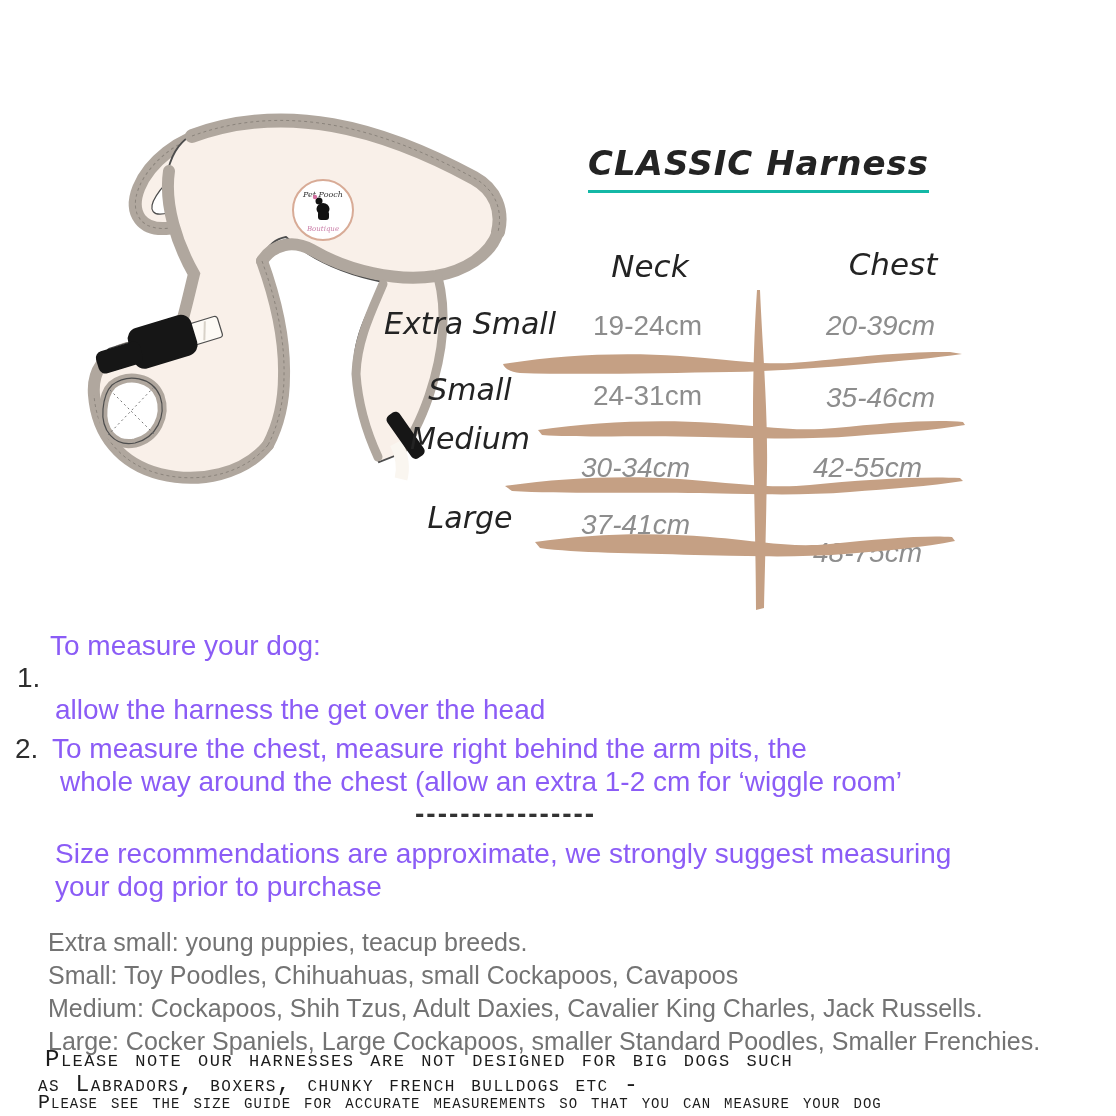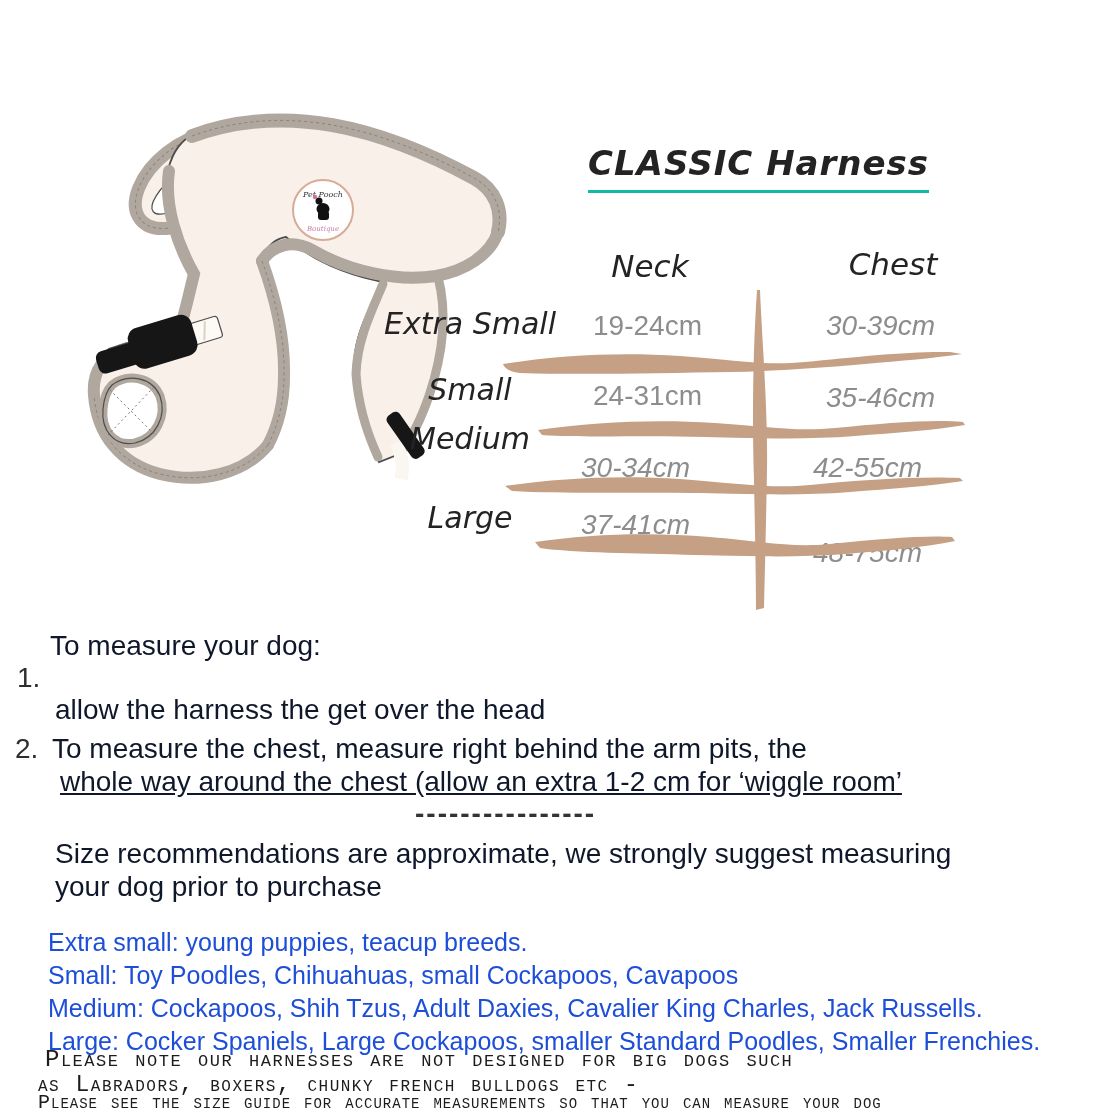--- a/index.html
+++ b/index.html
@@ -13,26 +13,26 @@
   .title{font-size:34px;font-weight:bold;letter-spacing:1px;
          border-bottom:3px solid #14b8a6;padding-bottom:7px;white-space:nowrap;}
   .col-header{font-size:31px;text-align:center;}
   .row-label{font-size:30px;text-align:center;white-space:nowrap;}
 
   
   .val{font-size:28px;color:#8d8d8d;text-align:center;white-space:nowrap;}
   .val.italic{font-style:italic;}
 
   
-  .copy{font-size:28px;color:#0f172a;white-space:nowrap;}
+  .copy{font-size:28px;color:#8b5cf6;white-space:nowrap;}
   .num{font-size:28px;color:#2e2e2e;}
   .divider{font-size:28px;font-weight:bold;letter-spacing:2px;color:#333;}
 
   
-  .breed{font-size:25px;color:#1d4ed8;white-space:nowrap;}
+  .breed{font-size:25px;color:#737373;white-space:nowrap;}
 
   
   .caps{font-family:Liberation Mono, monospace;font-variant:small-caps;
         color:#1c1c1c;white-space:nowrap;}
   .caps-1{font-size:24px;letter-spacing:1.5px;}
   .caps-2{font-size:23px;letter-spacing:1.5px;}
   .caps-3{font-size:20px;letter-spacing:1px;}
 </style>
 </head>
 <body>
@@ -122,21 +122,21 @@
     </g>
   </svg>
 
   <div class="abs hw title" style="left:588px;top:143px;">CLASSIC Harness</div>
 
   <div class="abs hw col-header" style="left:565px;top:248px;width:170px;">Neck</div>
   <div class="abs hw col-header" style="left:808px;top:246px;width:170px;">Chest</div>
 
   <div class="abs hw row-label" style="left:370px;top:306px;width:200px;">Extra Small</div>
   <div class="abs val" style="left:585px;top:310px;width:125px;">19-24cm</div>
-  <div class="abs val italic" style="left:818px;top:310px;width:125px;">30-39cm</div>
+  <div class="abs val italic" style="left:818px;top:310px;width:125px;">20-39cm</div>
 
   <div class="abs hw row-label" style="left:370px;top:372px;width:200px;">Small</div>
   <div class="abs val" style="left:585px;top:380px;width:125px;">24-31cm</div>
   <div class="abs val italic" style="left:818px;top:382px;width:125px;">35-46cm</div>
 
   <div class="abs hw row-label" style="left:370px;top:421px;width:200px;">Medium</div>
   <div class="abs val italic" style="left:573px;top:452px;width:125px;">30-34cm</div>
   <div class="abs val italic" style="left:805px;top:452px;width:125px;">42-55cm</div>
 
   <div class="abs hw row-label" style="left:370px;top:500px;width:200px;">Large</div>
@@ -151,21 +151,21 @@
     <path d="M 45,262 C 100,254 160,252 220,257 C 270,261 300,268 340,264 C 390,259 435,255 462,257 L 465,261 C 435,267 395,271 355,274 C 305,278 255,276 205,275 C 145,273 85,273 50,268 Z"></path>
   </svg>
 
   <div class="abs copy" style="left:50px;top:630px;">To measure your dog:</div>
 
   <div class="abs num" style="left:17px;top:662px;">1.</div>
   <div class="abs copy" style="left:55px;top:694px;">allow the harness the get over the head</div>
 
   <div class="abs num" style="left:15px;top:733px;">2.</div>
   <div class="abs copy" style="left:52px;top:733px;">To measure the chest, measure right behind the arm pits, the</div>
-  <div class="abs copy" style="left:60px;top:766px;text-decoration:underline;">whole way around the chest (allow an extra 1-2 cm for ‘wiggle room’</div>
+  <div class="abs copy" style="left:60px;top:766px;">whole way around the chest (allow an extra 1-2 cm for ‘wiggle room’</div>
 
   <div class="abs divider" style="left:415px;top:798px;">----------------</div>
 
   <div class="abs copy" style="left:55px;top:838px;">Size recommendations are approximate, we strongly suggest measuring</div>
   <div class="abs copy" style="left:55px;top:871px;">your dog prior to purchase</div>
 
   <div class="abs breed" style="left:48px;top:928px;">Extra small: young puppies, teacup breeds.</div>
   <div class="abs breed" style="left:48px;top:961px;">Small: Toy Poodles, Chihuahuas, small Cockapoos, Cavapoos</div>
   <div class="abs breed" style="left:48px;top:994px;">Medium: Cockapoos, Shih Tzus, Adult Daxies, Cavalier King Charles, Jack Russells.</div>
   <div class="abs breed" style="left:48px;top:1027px;">Large: Cocker Spaniels, Large Cockapoos, smaller Standard Poodles, Smaller Frenchies.</div>

